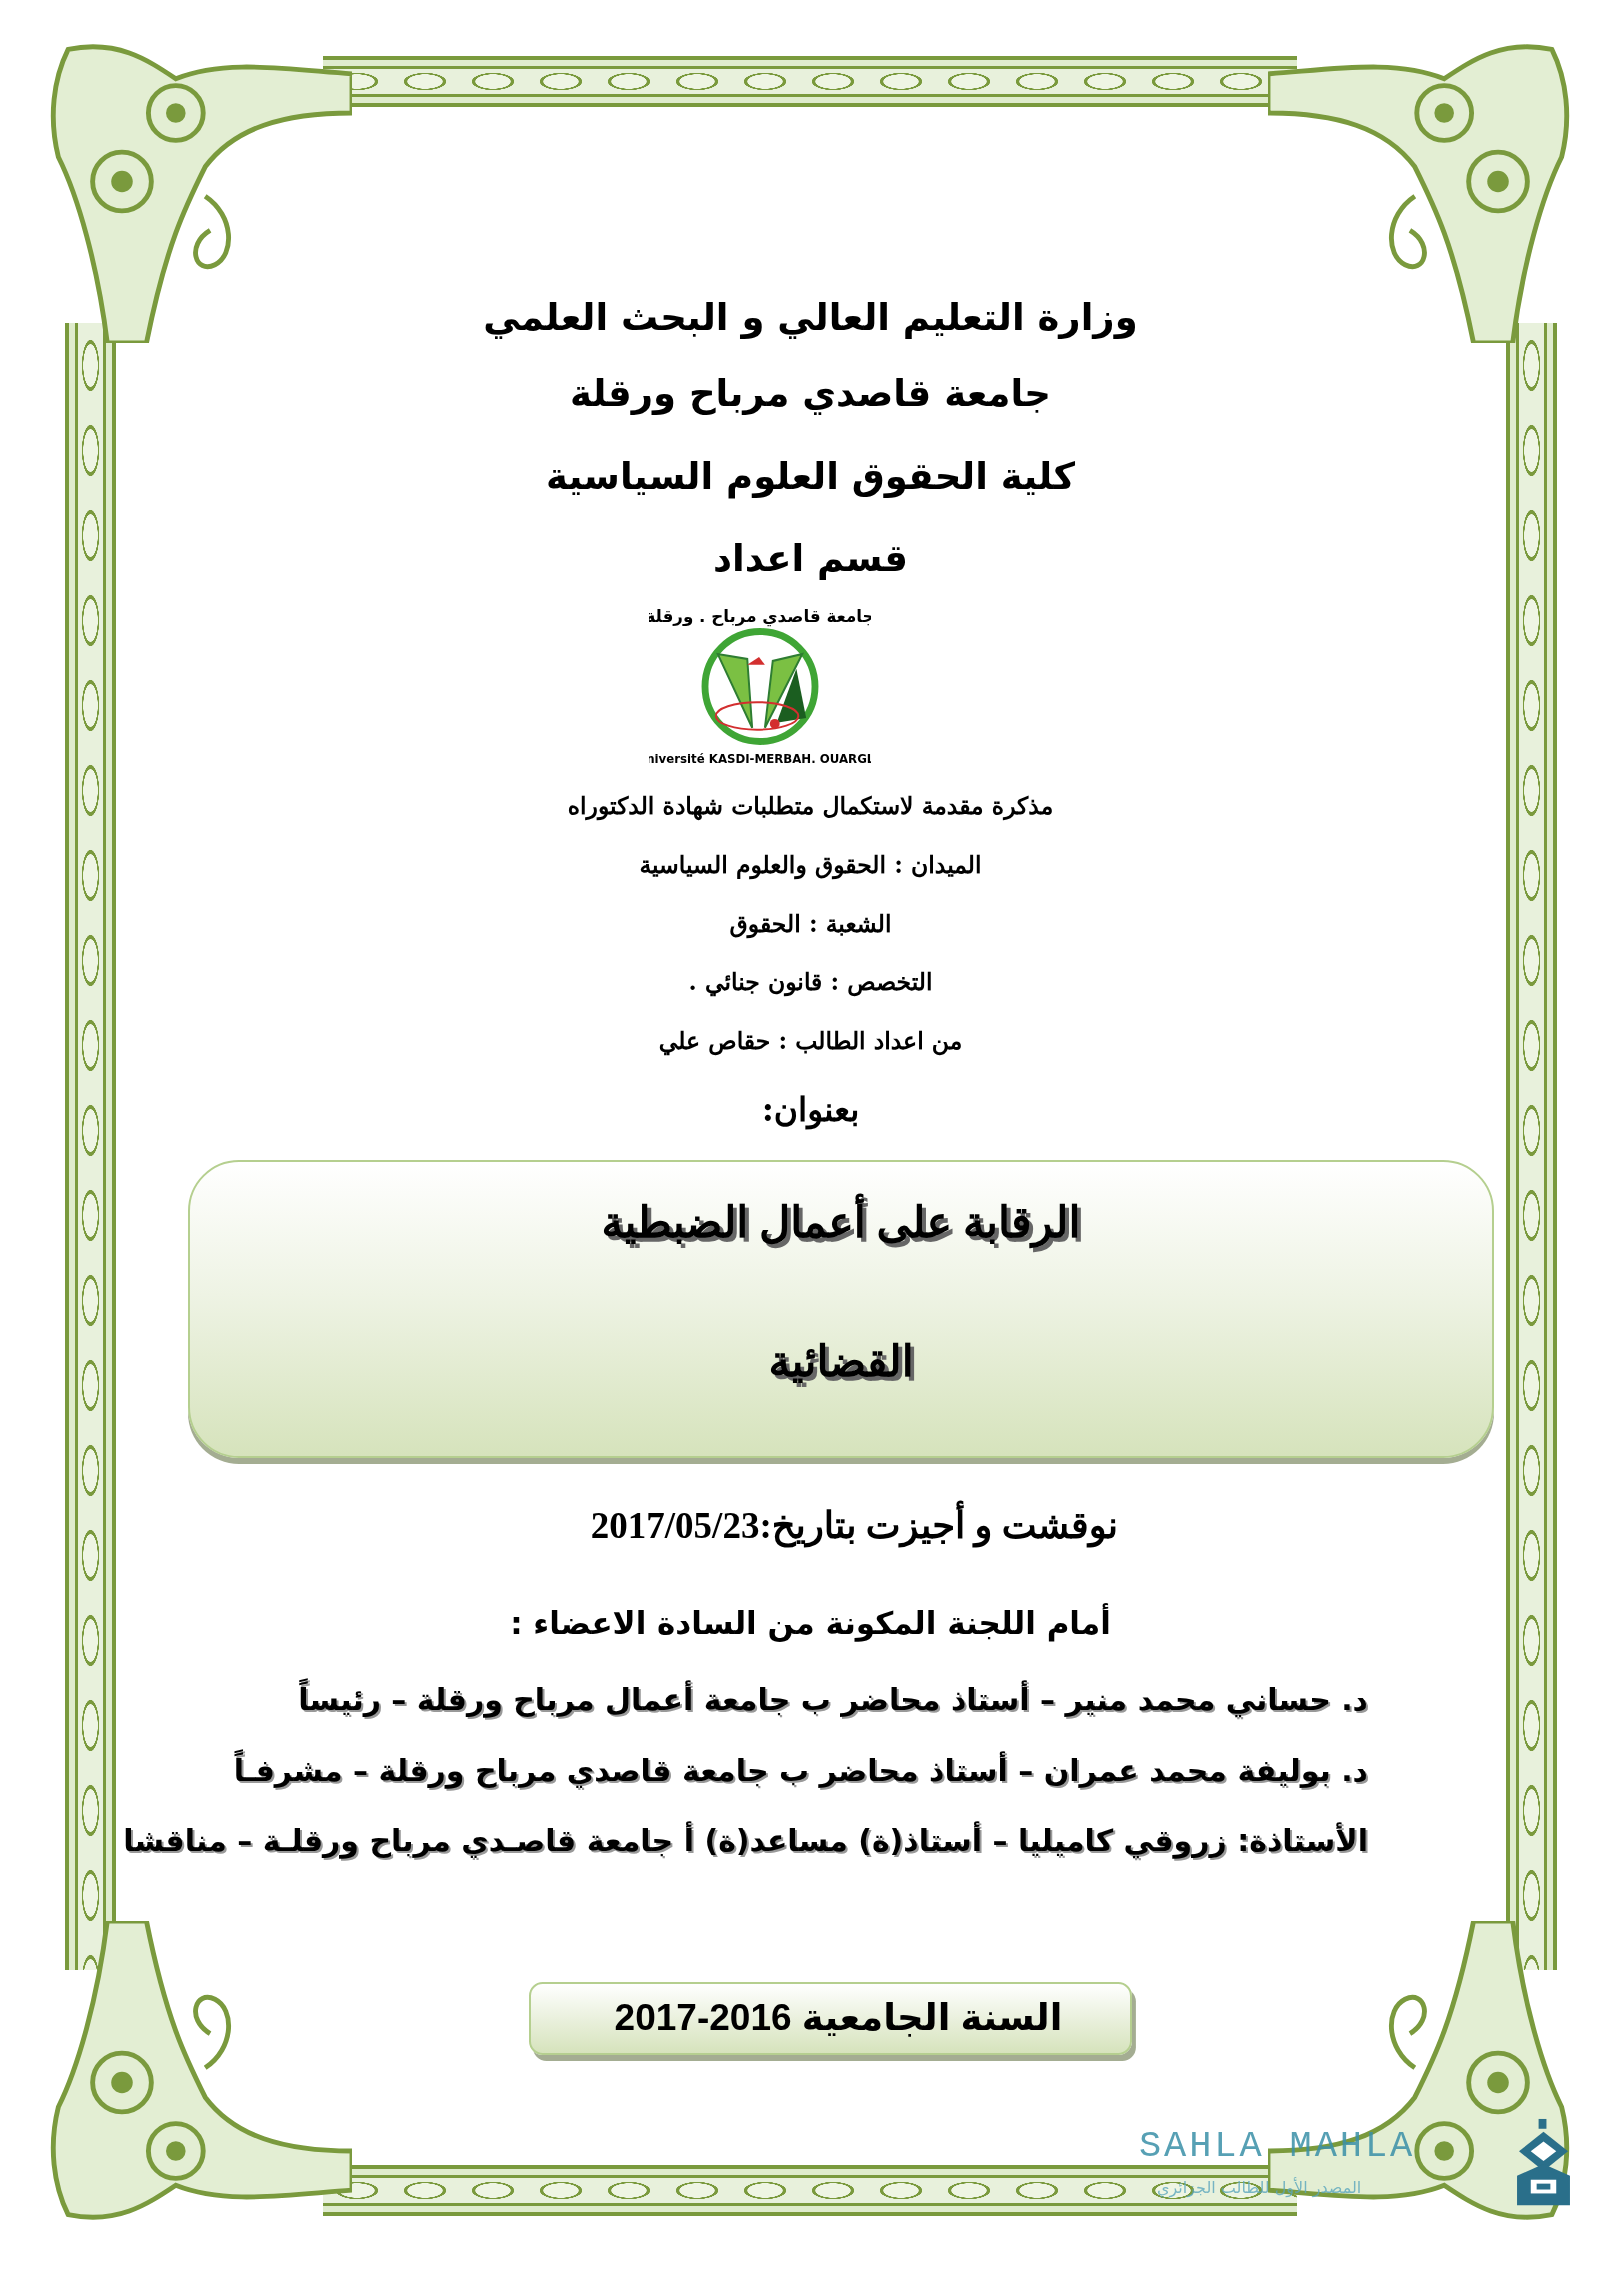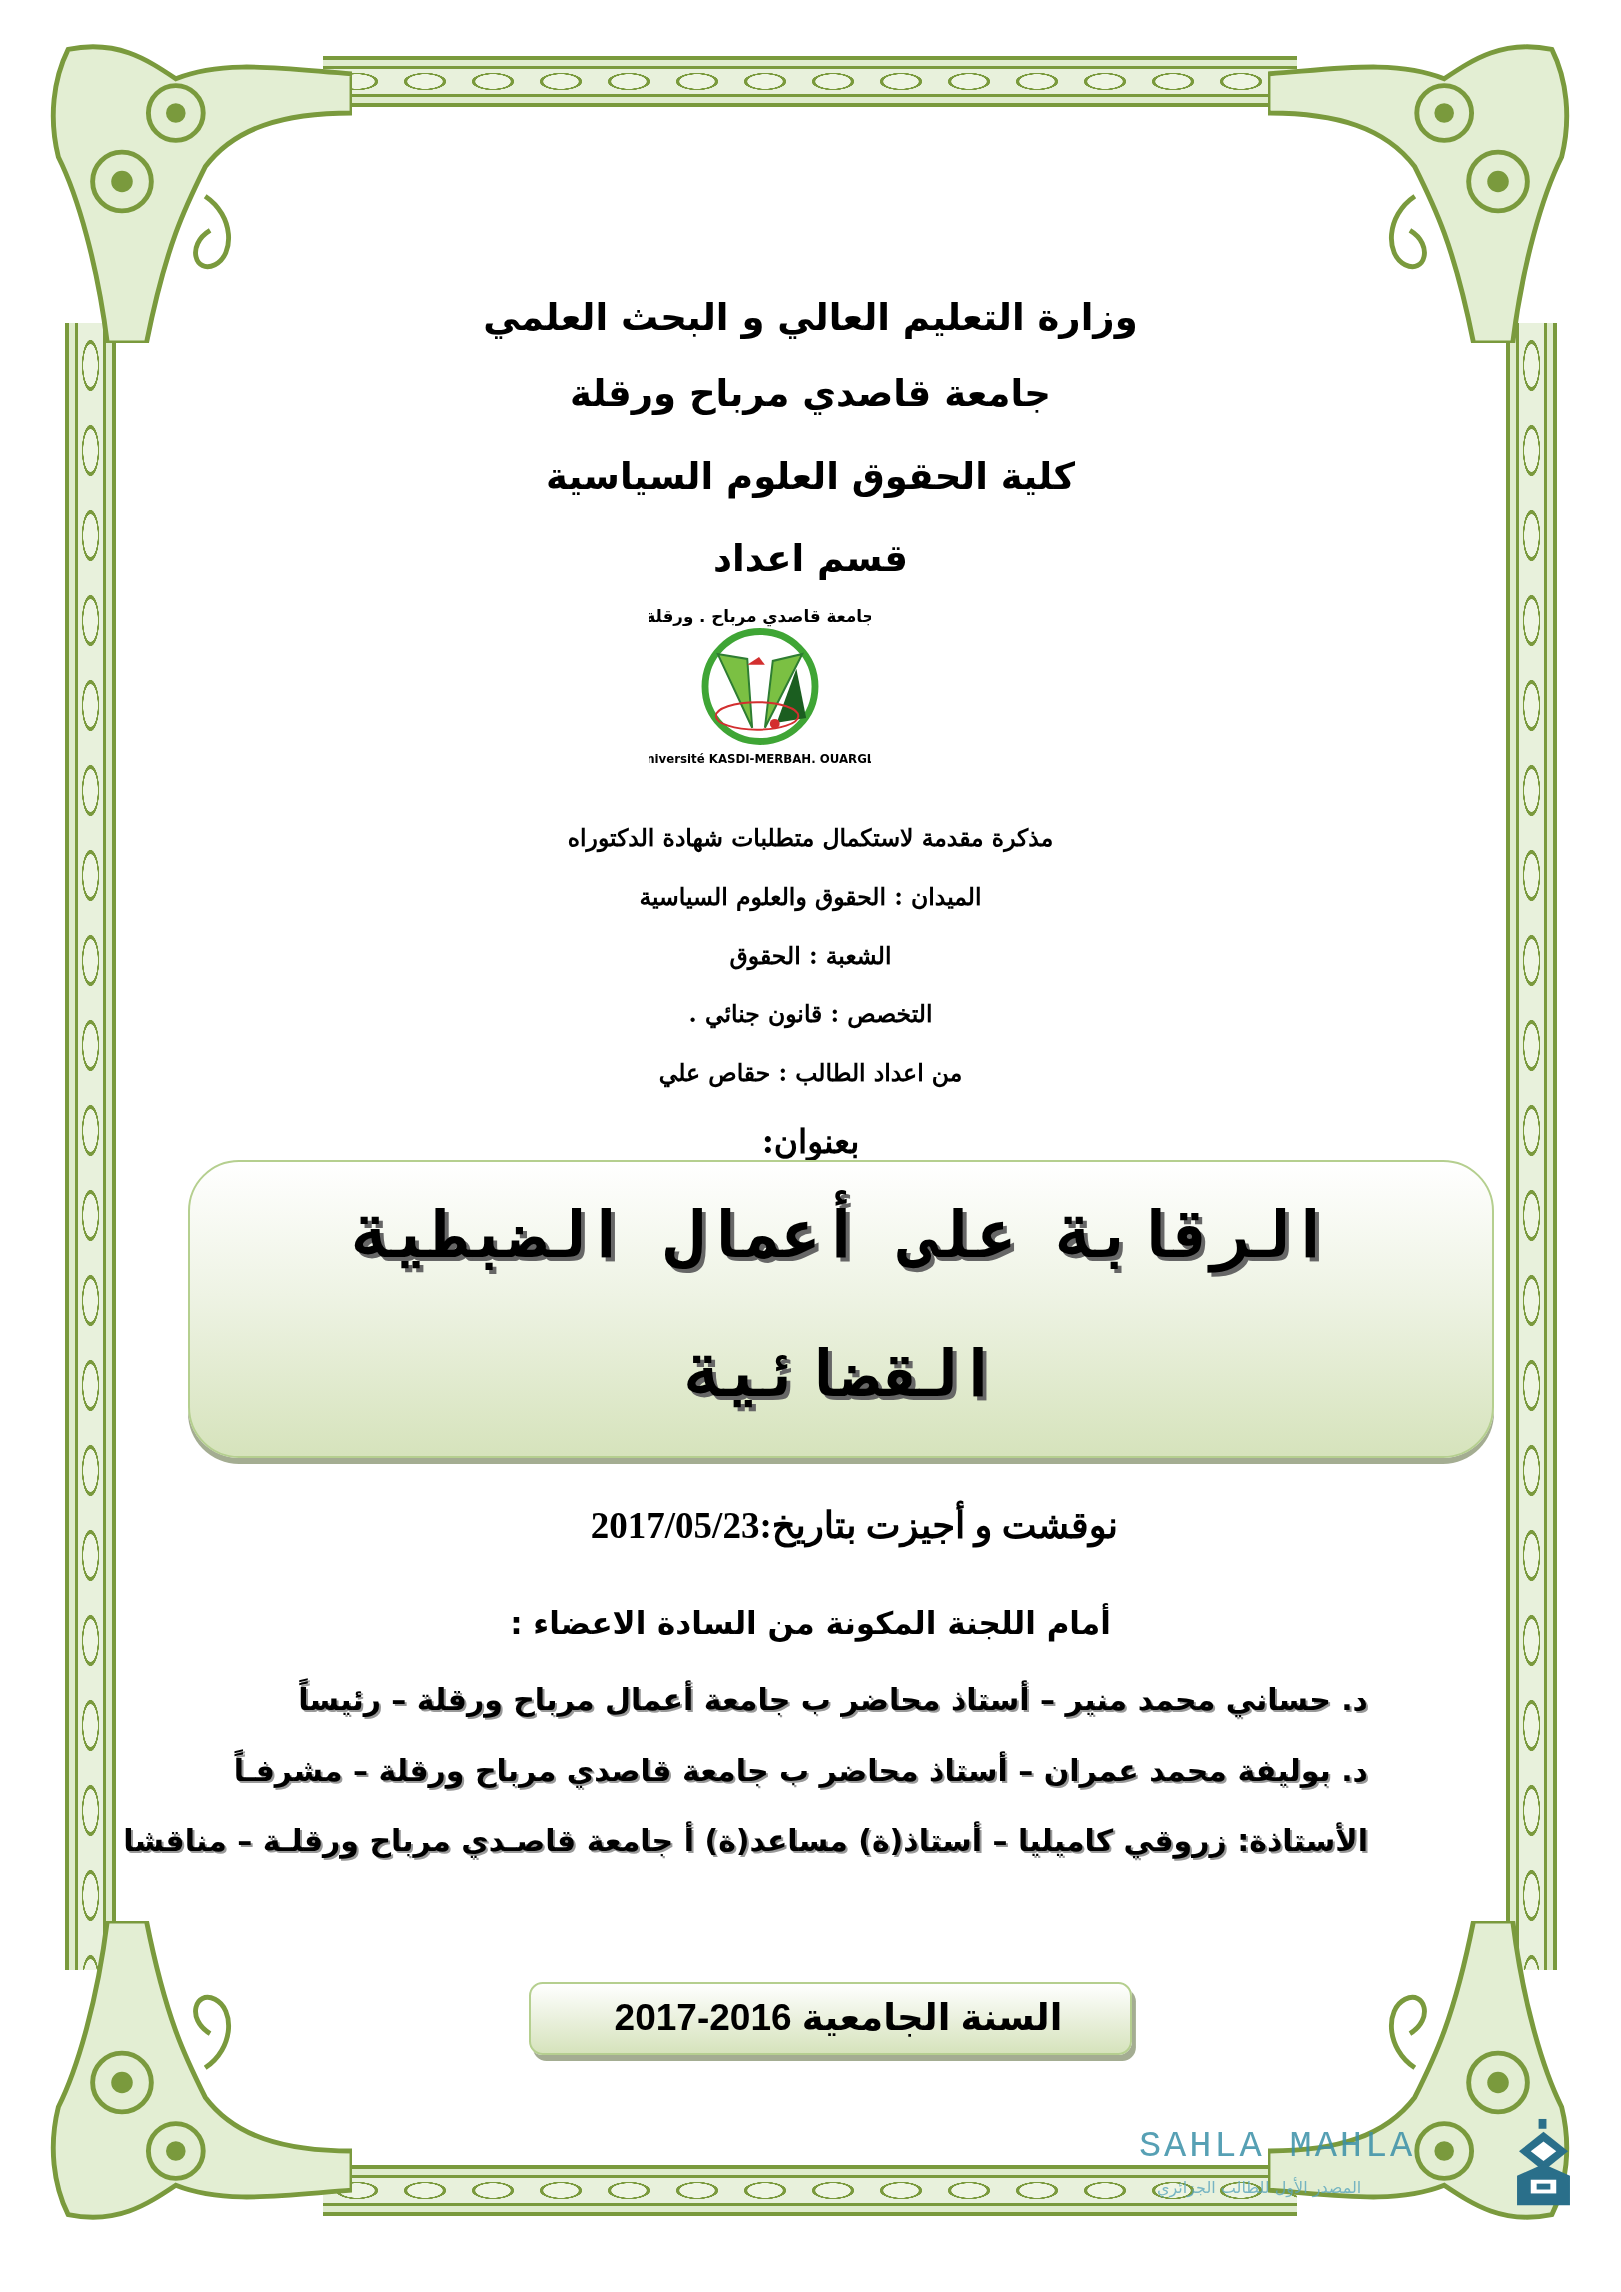--- a/index.html
+++ b/index.html
@@ -15,26 +15,26 @@
     background-repeat:repeat-x, no-repeat; }
   .band-v { position:absolute; width:51px;
     background:
       radial-gradient(ellipse 11.8px 35px at 50% 50%, #eef5e3 60%, #7a9a3d 62%, #7a9a3d 72%, transparent 74%),
       linear-gradient(to right, #7a9a3d 0 3.9px, #dfeccd 3.9px 9.8px, #7a9a3d 9.8px 12.7px, #e8f1dc 12.7px 38px, #7a9a3d 38px 41px, #dfeccd 41px 47px, #7a9a3d 47px 51px);
     background-size:51px 85px, 100% 100%;
     background-repeat:repeat-y, no-repeat; }
   .corner { position:absolute; width:323px; height:323px; }
   .ar { direction:rtl; text-align:center; white-space:nowrap; }
   .hdr { font-family:"DejaVu Sans", sans-serif; font-weight:bold; font-size:37px; left:0; width:1621px; }
-  .sub { font-family:"DejaVu Serif", serif; font-weight:bold; font-size:23.5px; left:0; width:1621px;margin-top:32px; }
+  .sub { font-family:"DejaVu Serif", serif; font-weight:bold; font-size:23.5px; left:0; width:1621px; }
   .title-box { position:absolute; left:188px; top:1160px; width:1306px; height:298px;
     border:2.9px solid #b5cf8f; border-radius:51px;
     background:linear-gradient(to bottom, #ffffff 0%, #eef3e4 45%, #d6e3bc 100%);
     box-shadow:0 5.9px 0 #a4ad92; box-sizing:border-box; }
-  .title-line { font-family:Liberation Mono, monospace; font-weight:bold; font-size:65px;
+  .title-line { font-family:Liberation Serif, serif; font-weight:bold; font-size:43px;
     text-shadow:3.9px 3.9px 0 #666; left:0; width:100%; }
   .date { font-family:"Liberation Serif", "DejaVu Serif", serif; font-weight:bold; font-size:37px; left:0; width:1621px; }
   .committee-h { font-family:"DejaVu Sans", sans-serif; font-weight:bold; font-size:31px; left:0; width:1621px; }
   .member { font-family:"DejaVu Sans", sans-serif; font-weight:bold; font-size:30px;
     text-shadow:2px 2px 0 #999; direction:rtl; text-align:right; white-space:nowrap; }
   .year-box { position:absolute; left:529px; top:1982px; width:603px; height:73px;
     border:2.9px solid #b5cf8f; border-radius:13.7px;
     background:linear-gradient(to bottom, #ffffff 0%, #e8efda 55%, #d6e3bc 100%);
     box-shadow:3.9px 5.9px 0 #a4ad92; box-sizing:border-box; }
   .year-text { font-family:"Liberation Sans", "DejaVu Sans", sans-serif; font-weight:bold; font-size:37px;

